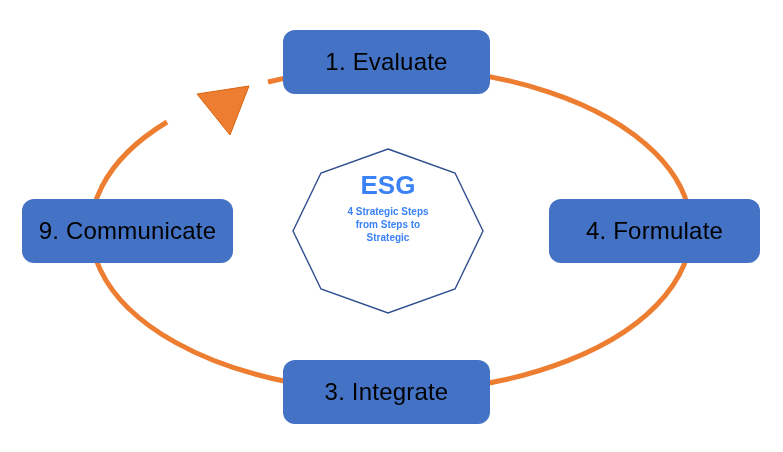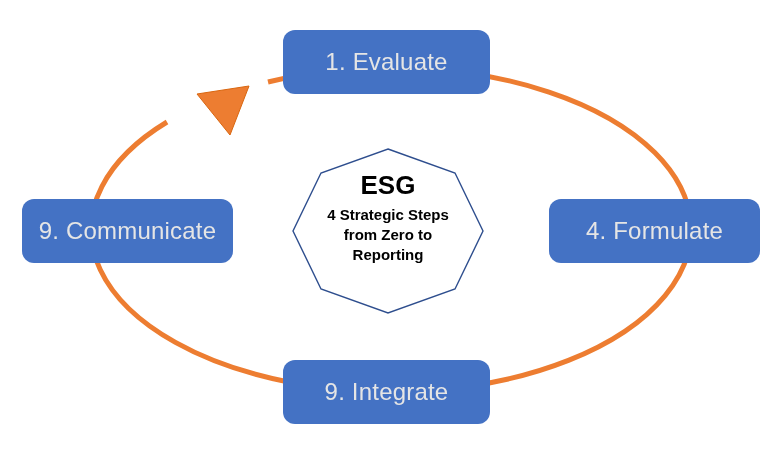--- a/index.html
+++ b/index.html
@@ -41,47 +41,47 @@
   .step-box {
     position: absolute;
     z-index: 2;
     background: #4472C4;
     border-radius: 12px;
     display: flex;
     align-items: center;
     justify-content: center;
   }
   .step-label {
-    color: #e5e5e5;
+    color: #000000;
     font-size: 24px;
     font-weight: 400;
     letter-spacing: 0.2px;
     white-space: nowrap;
   }
   .step-top    { left: 283px; top: 30px;  width: 207px; height: 64px; }
   .step-right  { left: 549px; top: 199px; width: 211px; height: 64px; }
   .step-bottom { left: 283px; top: 360px; width: 207px; height: 64px; }
   .step-left   { left: 22px;  top: 199px; width: 211px; height: 64px; }
   .center-text {
     position: absolute;
     z-index: 3;
     left: 293px;
     top: 170px;
     width: 190px;
     text-align: center;
-    color: #000000;
+    color: #3b82f6;
   }
   .center-heading {
     font-size: 26px;
     font-weight: 700;
     margin-bottom: 4px;
   }
   .center-sub-line {
     display: block;
-    font-size: 15px;
+    font-size: 10px;
     font-weight: 700;
     line-height: 1.32;
   }
 </style>
 </head>
 <body>
 
 <div class="canvas">
 
   <svg class="arc-svg" viewBox="0 0 783 452" aria-hidden="true">
@@ -92,27 +92,27 @@
 
   <div class="step-box step-top">
     <span class="step-label">1. Evaluate</span>
   </div>
 
   <div class="step-box step-right">
     <span class="step-label">4. Formulate</span>
   </div>
 
   <div class="step-box step-bottom">
-    <span class="step-label">9. Integrate</span>
+    <span class="step-label">3. Integrate</span>
   </div>
 
   <div class="step-box step-left">
     <span class="step-label">9. Communicate</span>
   </div>
 
   <div class="center-text">
     <div class="center-heading">ESG</div>
     <span class="center-sub-line">4 Strategic Steps</span>
-    <span class="center-sub-line">from Zero to</span>
-    <span class="center-sub-line">Reporting</span>
+    <span class="center-sub-line">from Steps to</span>
+    <span class="center-sub-line">Strategic</span>
   </div>
 
 </div>
 
 </body></html>

